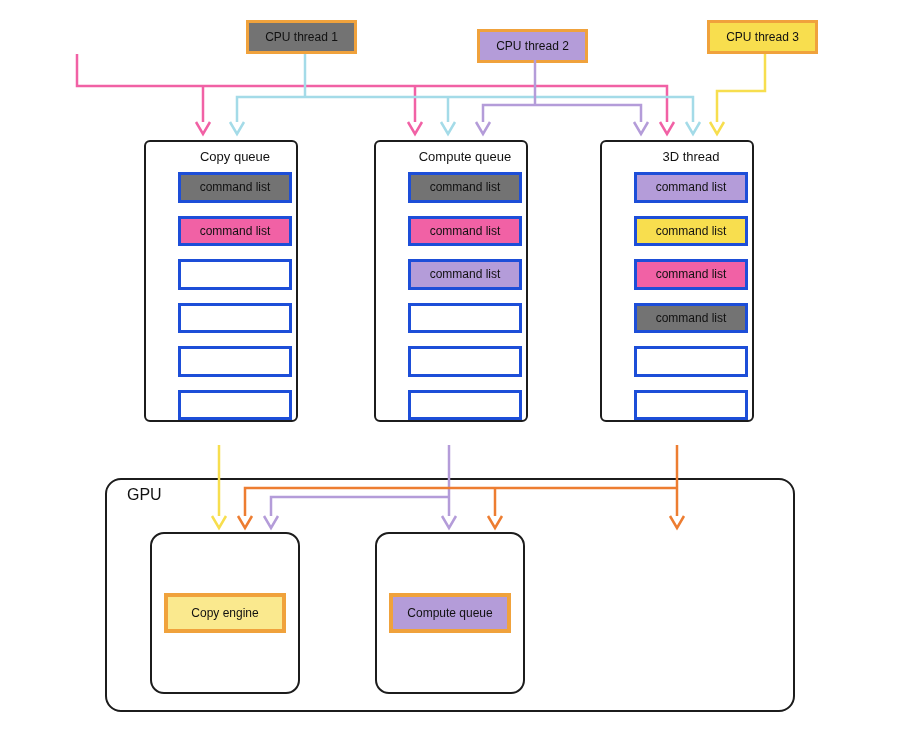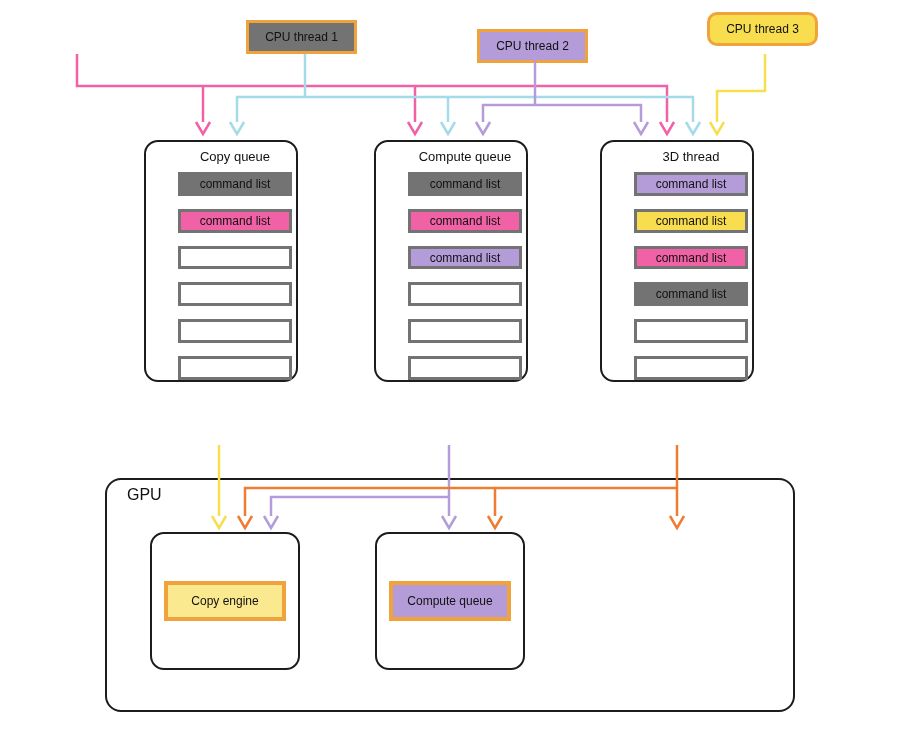--- a/index.html
+++ b/index.html
@@ -17,41 +17,41 @@
   [data-color="pale_yellow"]{background:#FAE98E;}
   [data-color="orange"]{background:#F0882F;border-color:#F6B75C !important;}
 
   .thread-box{
     width:111px;height:34px;box-sizing:border-box;
     border:3px solid #F0A23C;
     display:flex;align-items:center;justify-content:center;
     font-size:12px;
   }
   .queue-box{
-    width:154px;height:242px;box-sizing:border-box;
-    border:2.5px solid #1c1c1c;border-radius:14px;
+    width:154px;height:282px;box-sizing:border-box;
+    border:2.5px solid #1c1c1c;border-radius:6px;
     background:#fff;
     display:flex;flex-direction:column;align-items:center;padding-left:28px;
   }
   .queue-title{margin-top:7px;font-size:13px;line-height:16px;}
   .slot{
     width:114px;height:32px;box-sizing:border-box;
-    border:3px solid #737373;margin-top:13px;
+    border:3px solid #1d4ed8;margin-top:13px;
     display:flex;align-items:center;justify-content:center;
     font-size:12px;
   }
   .queue-title + .slot{margin-top:7px;}
 
   .gpu-box{
     left:105px;top:478px;width:690px;height:234px;box-sizing:border-box;
     border:2.5px solid #1c1c1c;border-radius:16px;background:#fff;
   }
   .gpu-label{position:absolute;left:20px;top:6px;font-size:16px;}
   .engine-container{
-    width:150px;height:138px;box-sizing:border-box;
+    width:150px;height:162px;box-sizing:border-box;
     border:2.5px solid #1c1c1c;border-radius:14px;background:#fff;
     display:flex;align-items:center;justify-content:center;
   }
   .engine-label{
     width:122px;height:40px;box-sizing:border-box;
     border:4px solid #F0A23C;
     display:flex;align-items:center;justify-content:center;
     font-size:12px;
   }
   svg.arrow-layer{position:absolute;left:0;top:0;z-index:5;pointer-events:none;}
@@ -61,21 +61,21 @@
 <body>
 
 <div class="canvas">
 
   <div class="abs thread-box" style="left:246px;top:20px;" data-color="blue">
     <span>CPU thread 1</span>
   </div>
   <div class="abs thread-box" style="left:477px;top:29px;" data-color="purple">
     <span>CPU thread 2</span>
   </div>
-  <div class="abs thread-box" style="left:707px;top:12px;border-radius:10px;" data-color="yellow">
+  <div class="abs thread-box" style="left:707px;top:20px;" data-color="yellow">
     <span>CPU thread 3</span>
   </div>
 
   <div class="abs queue-box" style="left:144px;top:140px;">
     <div class="queue-title">Copy queue</div>
     <div class="slot" data-color="blue">
         <span>command list</span>
       </div>
     <div class="slot" data-color="pink">
         <span>command list</span>

